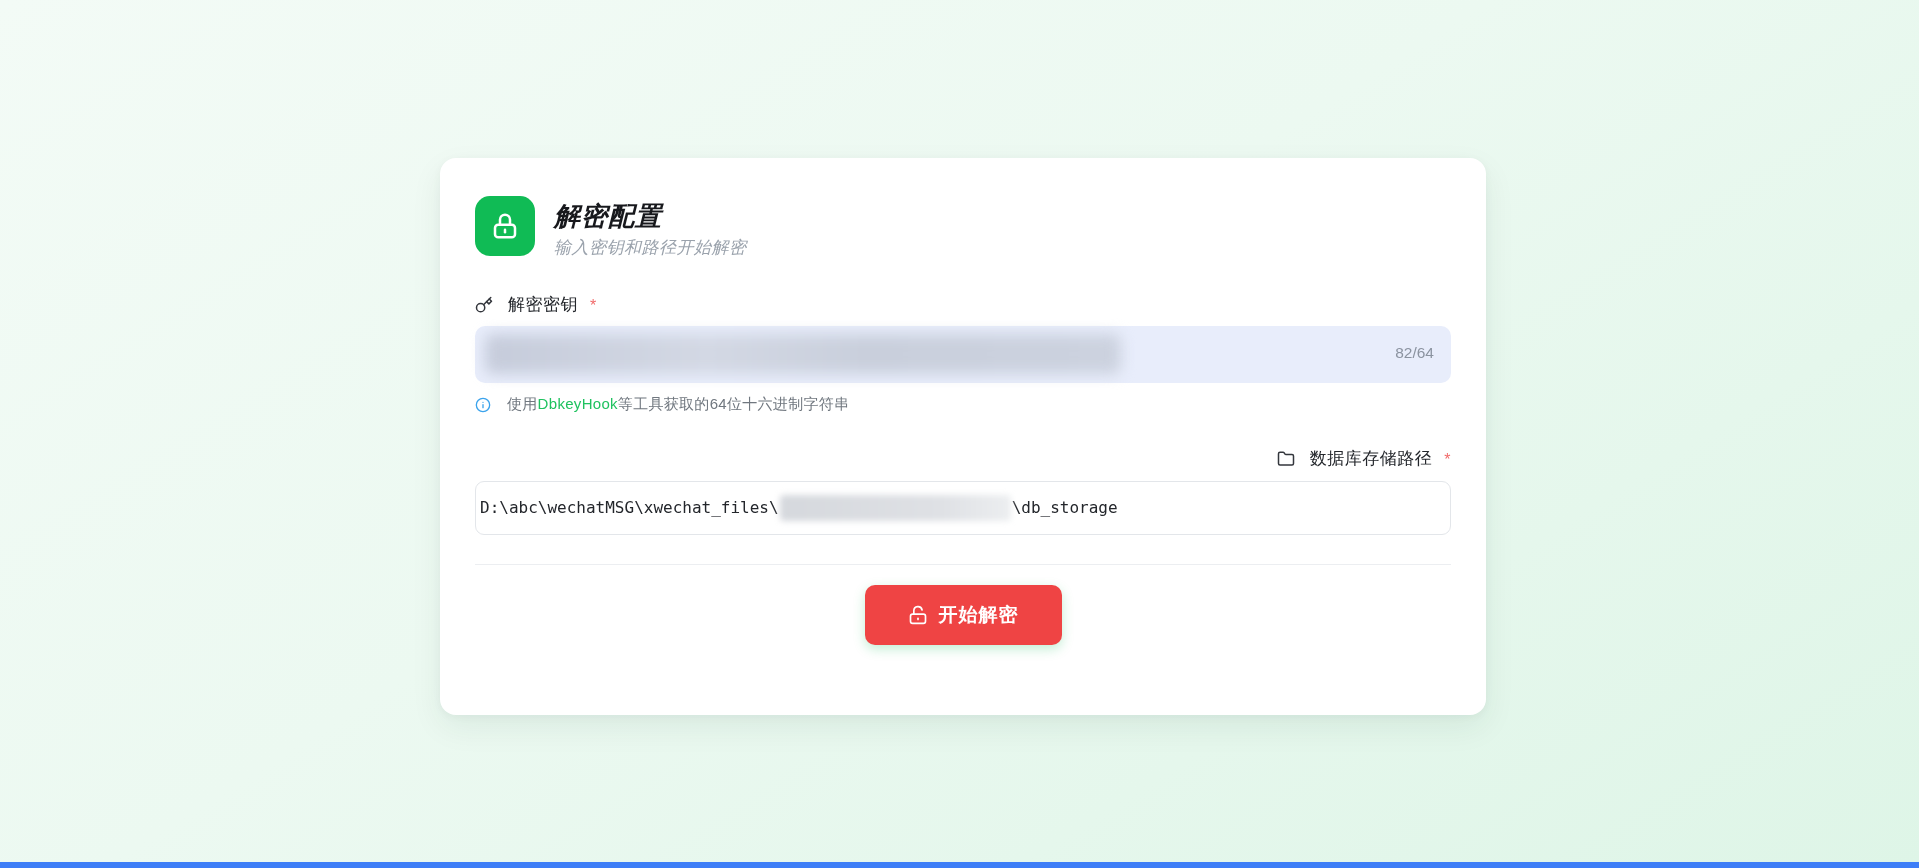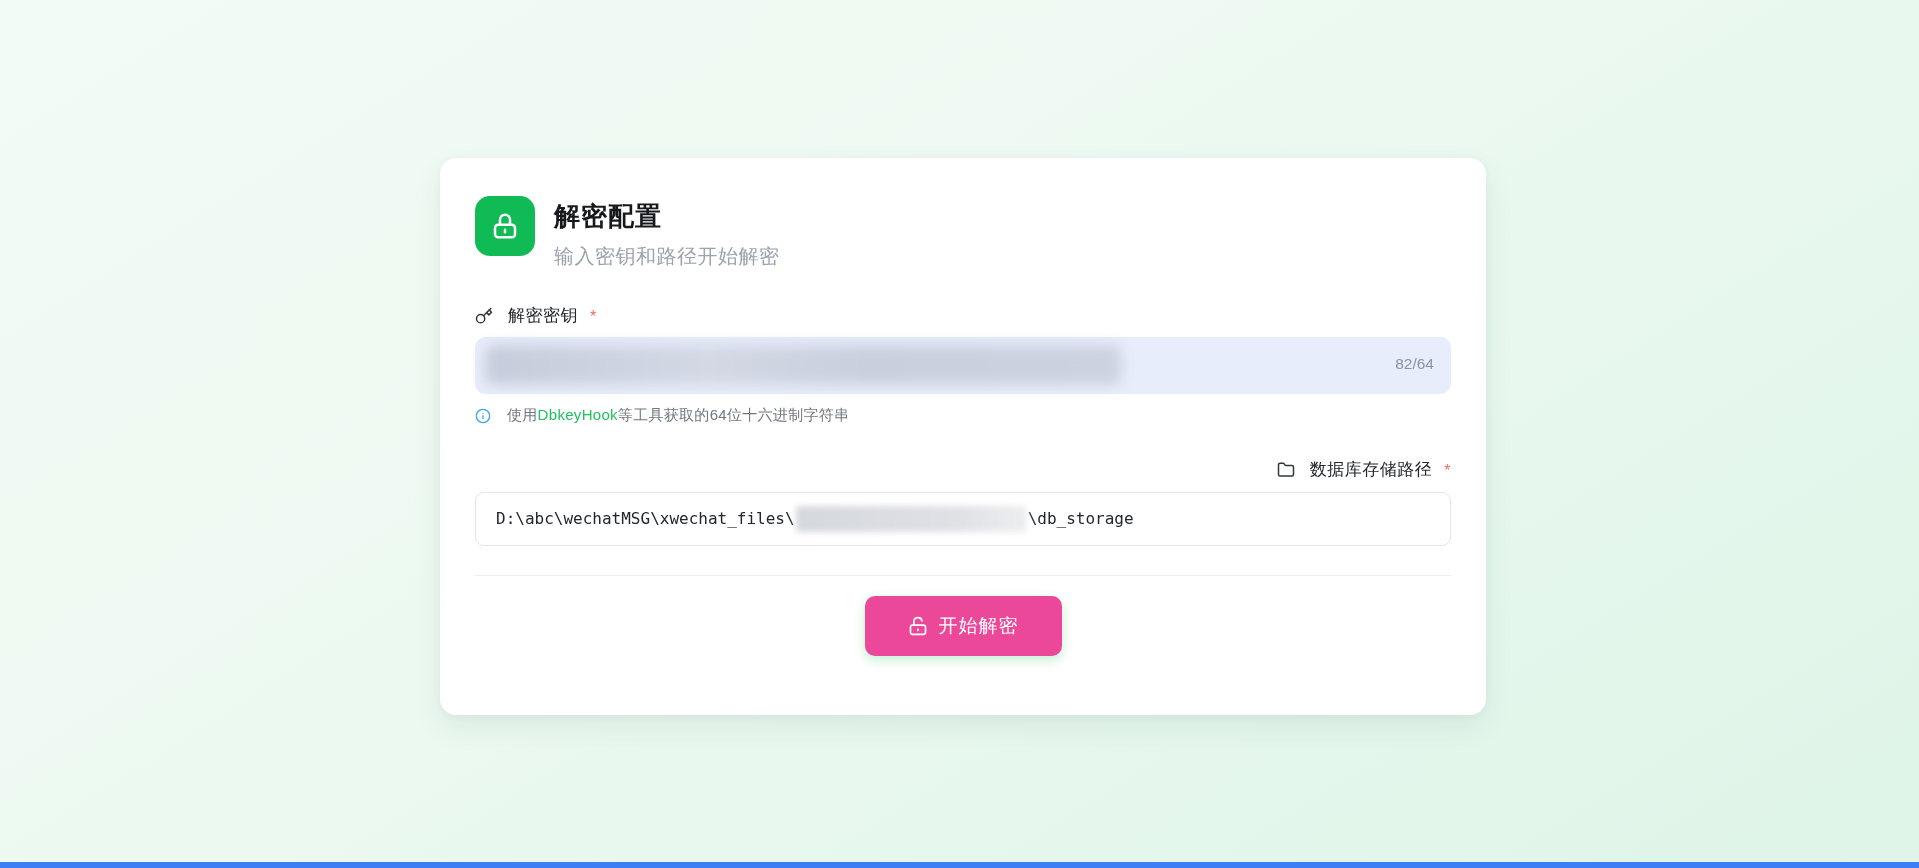--- a/index.html
+++ b/index.html
@@ -14,31 +14,31 @@
     position: absolute;
     left: 440px; top: 158px;
     width: 1046px; height: 557px;
     background: #ffffff;
     border-radius: 16px;
     box-shadow: 0 12px 32px rgba(20, 60, 40, 0.07), 0 2px 8px rgba(20,60,40,0.04);
     padding: 38px 35px 40px 35px;
   }
 
   
-  .card-header { display: flex; align-items: flex-start; gap: 19px; margin-bottom: 36px; }
+  .card-header { display: flex; align-items: flex-start; gap: 19px; margin-bottom: 36px; font-style: italic; }
   .icon-badge {
     width: 60px; height: 60px; flex: 0 0 60px;
     background: #10bb55;
     border-radius: 15px;
     display: flex; align-items: center; justify-content: center;
   }
   .icon-badge svg { width: 30px; height: 30px; }
   .header-text { padding-top: 6px; }
   .card-title { font-size: 26px; font-weight: 700; color: #17181c; line-height: 1.1; letter-spacing: 1px; }
-  .card-subtitle { font-size: 20px; color: #9aa2ac; margin-top: 12px; letter-spacing: 0.5px; }
+  .card-subtitle { font-size: 17px; color: #9aa2ac; margin-top: 5px; letter-spacing: 0.5px; }
 
   
   .field-label {
     display: flex; align-items: center; gap: 15px;
     font-size: 17px; color: #23262b; font-weight: 500;
     height: 20px; letter-spacing: 0.5px;
   }
   .field-label svg { width: 18px; height: 18px; color: #33363c; }
   .req { color: #f16a6a; font-size: 16px; margin-left: -3px; transform: translateY(1px); }
 
@@ -75,46 +75,46 @@
   .field-gap { margin-top: 35px; justify-content: flex-end; }
 
   
   .path-input {
     margin-top: 12px;
     height: 54px;
     background: #ffffff;
     border: 1px solid #e3e6ea;
     border-radius: 9px;
     display: flex; align-items: center;
-    padding: 0 20px;
+    padding: 0 4px;
     font-family: "DejaVu Sans Mono", "Liberation Mono", monospace;
     font-size: 16px; color: #23262b;
     white-space: pre;
   }
   .redacted-path {
     display: inline-block;
     width: 231px; height: 26px;
     background: linear-gradient(90deg, #d5d8dd 0%, #dfe1e5 70%, #eceef0 100%);
     border-radius: 4px;
     filter: blur(3px);
     vertical-align: middle;
     margin: 0 1px;
   }
 
   .divider { margin-top: 29px; height: 1px; background: #eceef1; }
 
   
   .button-row { display: flex; justify-content: center; margin-top: 20px; }
   .submit-btn {
     width: 197px; height: 60px;
-    background: #ec4899;
+    background: #ef4444;
     border: none; border-radius: 10px;
     color: #ffffff;
     font-family: "Liberation Sans", sans-serif;
-    font-size: 19px; font-weight: 400; letter-spacing: 1px;
+    font-size: 19px; font-weight: 700; letter-spacing: 1px;
     display: flex; align-items: center; justify-content: center; gap: 11px;
     cursor: pointer;
     box-shadow: 0 4px 12px rgba(16, 187, 85, 0.25);
   }
   .submit-btn svg { width: 20px; height: 20px; }
 
   .bottom-bar {
     position: absolute; left: 0; bottom: 0;
     width: 100%; height: 6px;
     background: #3d7ef7;

